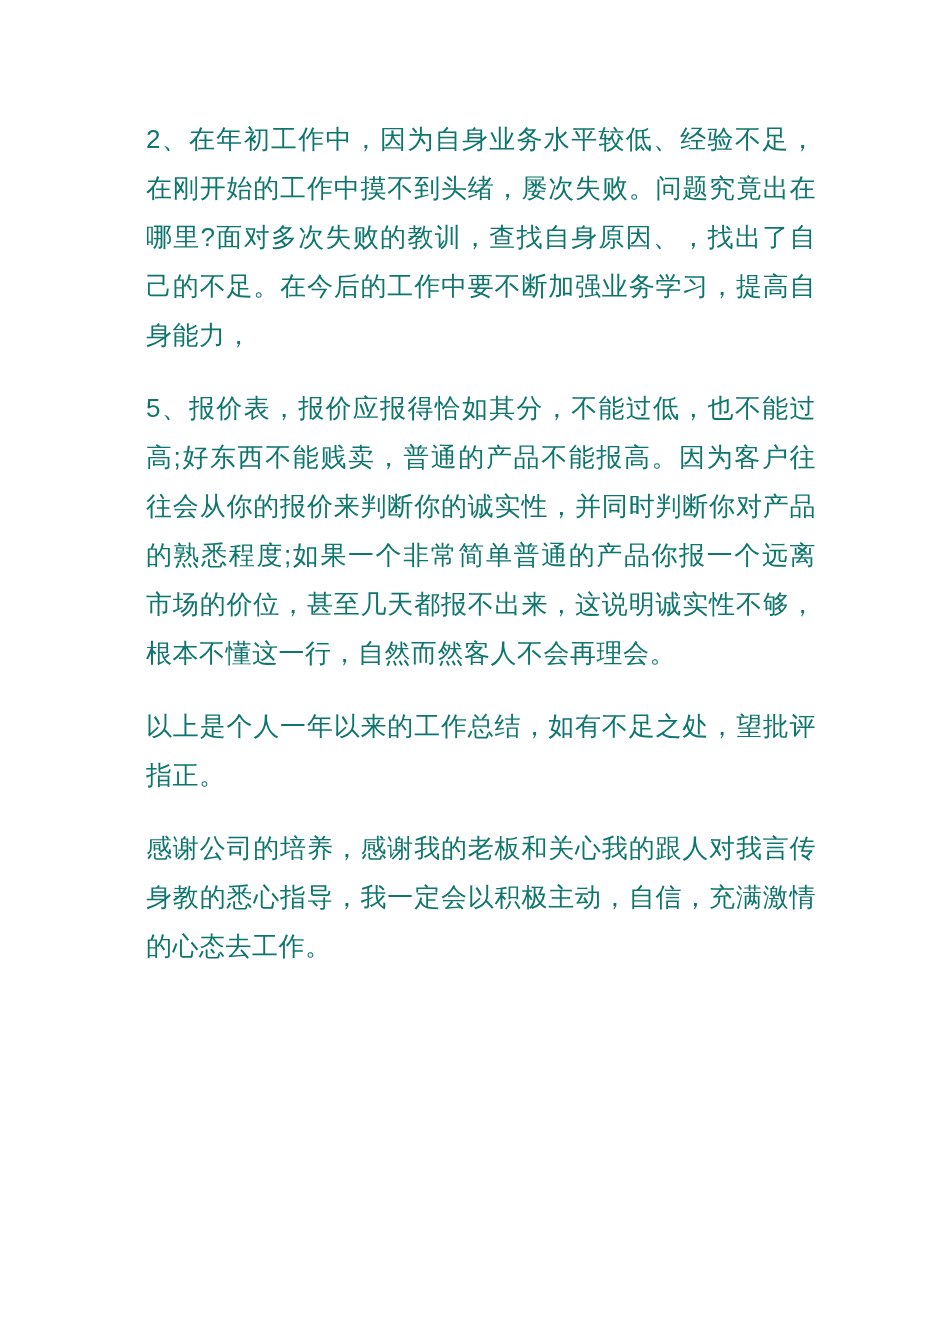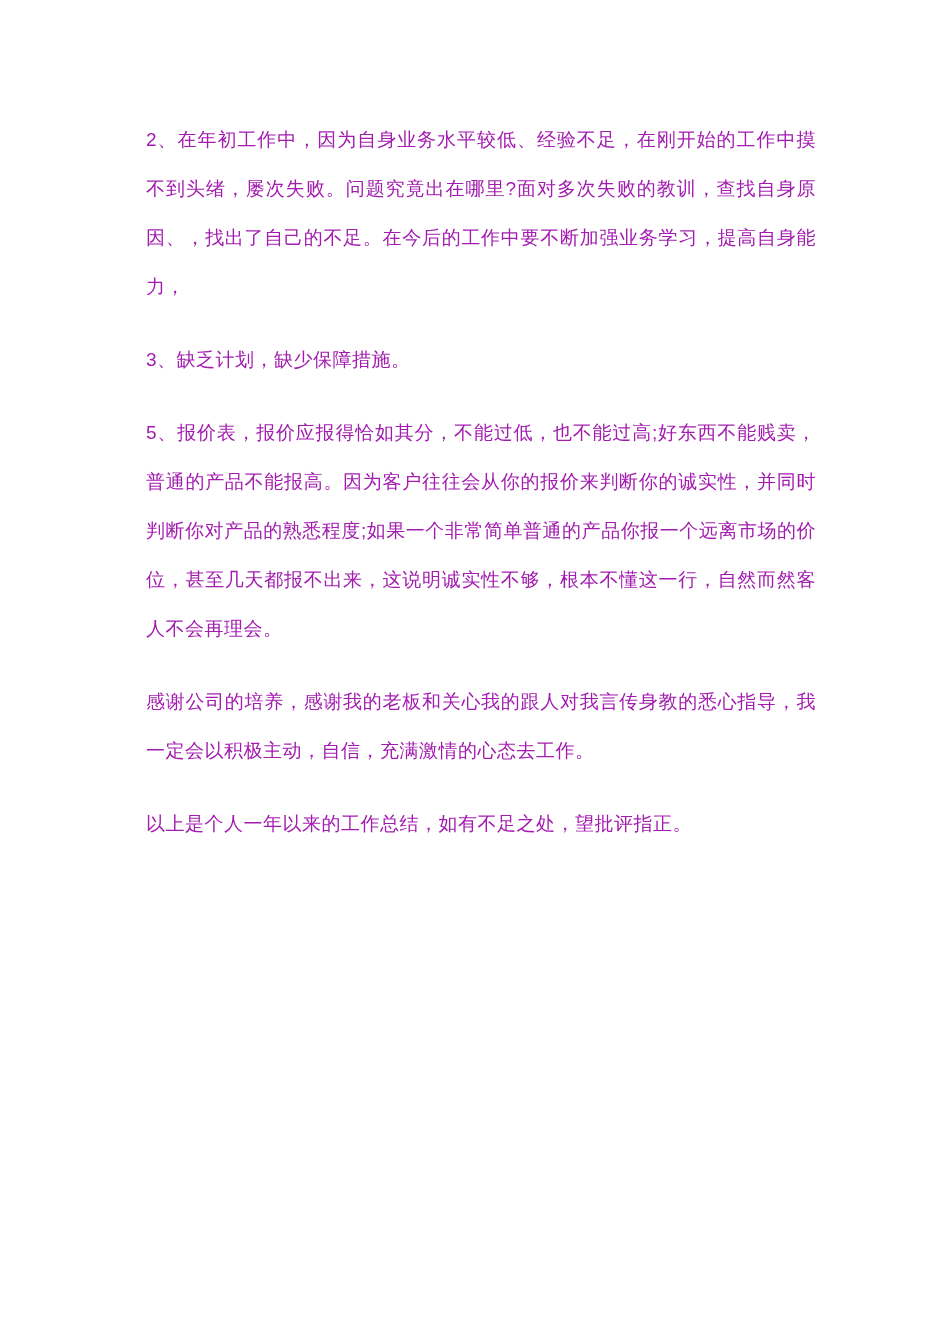--- a/index.html
+++ b/index.html
@@ -15,31 +15,30 @@
   }
   .doc-page {
     box-sizing: border-box;
     width: 950px;
     height: 1344px;
     background: #ffffff;
     padding: 115px 134px 0 146px;
   }
   .doc-paragraph {
     margin: 0 0 24px 0;
-    font-size: 19px;
+    font-size: 26px;
     line-height: 49px;
-    color: #a21caf;
+    color: #0f766e;
     text-align: justify;
     text-align-last: left;
     word-break: break-all;
     letter-spacing: 0.5px;
   }
 </style>
 </head>
 <body>
 
 <div class="doc-page">
   <p class="doc-paragraph">2、在年初工作中，因为自身业务水平较低、经验不足，在刚开始的工作中摸不到头绪，屡次失败。问题究竟出在哪里?面对多次失败的教训，查找自身原因、，找出了自己的不足。在今后的工作中要不断加强业务学习，提高自身能力，</p>
-  <p class="doc-paragraph">3、缺乏计划，缺少保障措施。</p>
   <p class="doc-paragraph">5、报价表，报价应报得恰如其分，不能过低，也不能过高;好东西不能贱卖，普通的产品不能报高。因为客户往往会从你的报价来判断你的诚实性，并同时判断你对产品的熟悉程度;如果一个非常简单普通的产品你报一个远离市场的价位，甚至几天都报不出来，这说明诚实性不够，根本不懂这一行，自然而然客人不会再理会。</p>
+  <p class="doc-paragraph">以上是个人一年以来的工作总结，如有不足之处，望批评指正。</p>
   <p class="doc-paragraph">感谢公司的培养，感谢我的老板和关心我的跟人对我言传身教的悉心指导，我一定会以积极主动，自信，充满激情的心态去工作。</p>
-  <p class="doc-paragraph">以上是个人一年以来的工作总结，如有不足之处，望批评指正。</p>
 </div>
 
 </body></html>

